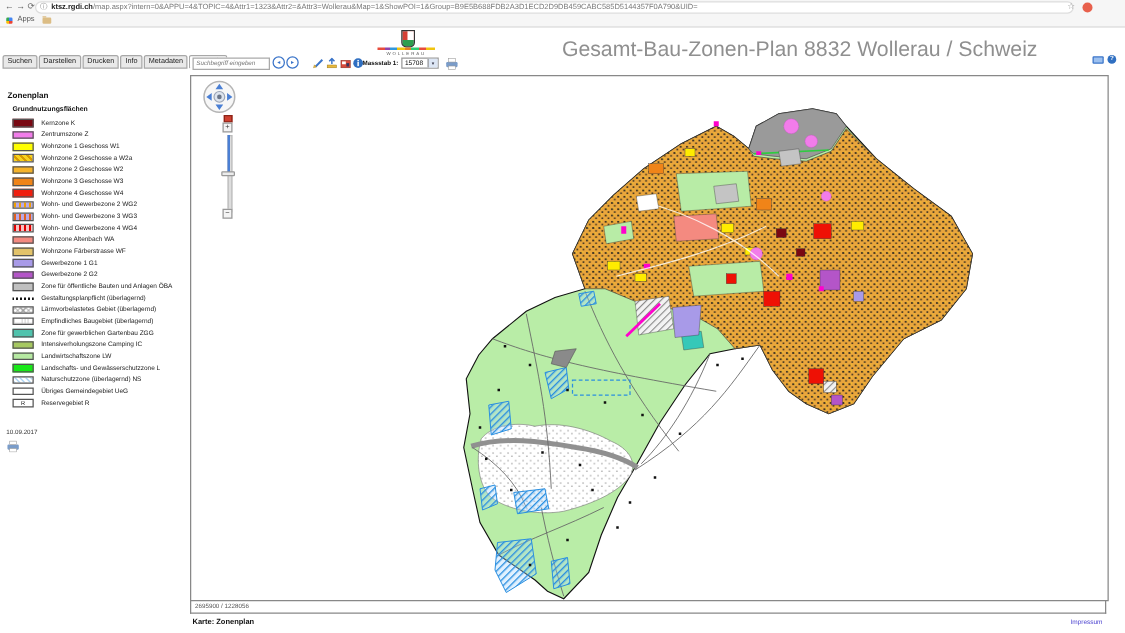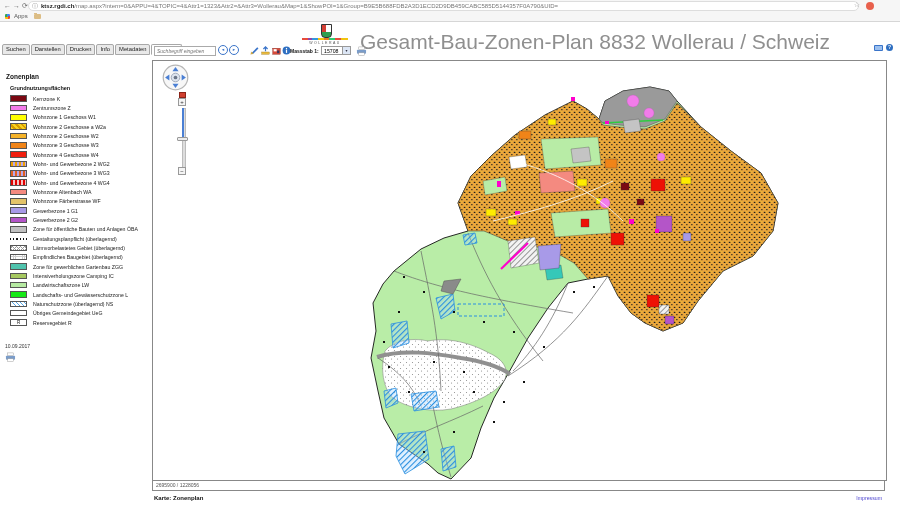--- a/index.html
+++ b/index.html
@@ -27,21 +27,21 @@
 
   
   #logo-shield{position:absolute;left:321px;top:24px;width:9px;height:12px;border:0.5px solid #333;
       background:linear-gradient(180deg,#d43f35 0 55%,#2e9e4f 55% 100%);
       border-radius:0 0 4px 4px;}
   #logo-shield:before{content:"";position:absolute;left:4px;top:0;width:4.5px;height:6.5px;background:#fff;}
   #logo-stripes{position:absolute;left:302px;top:38px;width:46px;height:2px;
       background:linear-gradient(90deg,#e74c3c 0 6px,#8e44ad 6px 10px,#3498db 10px 16px,#f1c40f 16px 22px,#e67e22 22px 27px,#2ecc71 27px 33px,#e74c3c 33px 39px,#f1c40f 39px 46px);}
   #logo-name{position:absolute;left:302px;top:40.5px;width:46px;text-align:center;font-size:3.5px;
       letter-spacing:1.5px;color:#555;}
-  #page-title{position:absolute;right:70px;top:30px;font-size:21px;color:#8f8f8f;white-space:nowrap;}
+  #page-title{position:absolute;right:70px;top:30px;font-size:17px;color:#8f8f8f;white-space:nowrap;}
 
   
   #tabs{position:absolute;left:2px;top:44px;display:flex;}
   .tab{font-size:5.8px;color:#222;background:#e9e9e9;border:1px solid #a8a8a8;border-radius:2px 2px 0 0;
        padding:1px 3px;margin-right:1px;line-height:7px;cursor:pointer;}
   .tab.active{background:#fff;border-bottom-color:#fff;}
 
   
   #legend-title{position:absolute;left:6px;top:73px;font-size:6.5px;font-weight:bold;color:#111;}
   #legend-group{position:absolute;left:10px;top:85px;font-size:5.5px;font-weight:bold;color:#111;}

